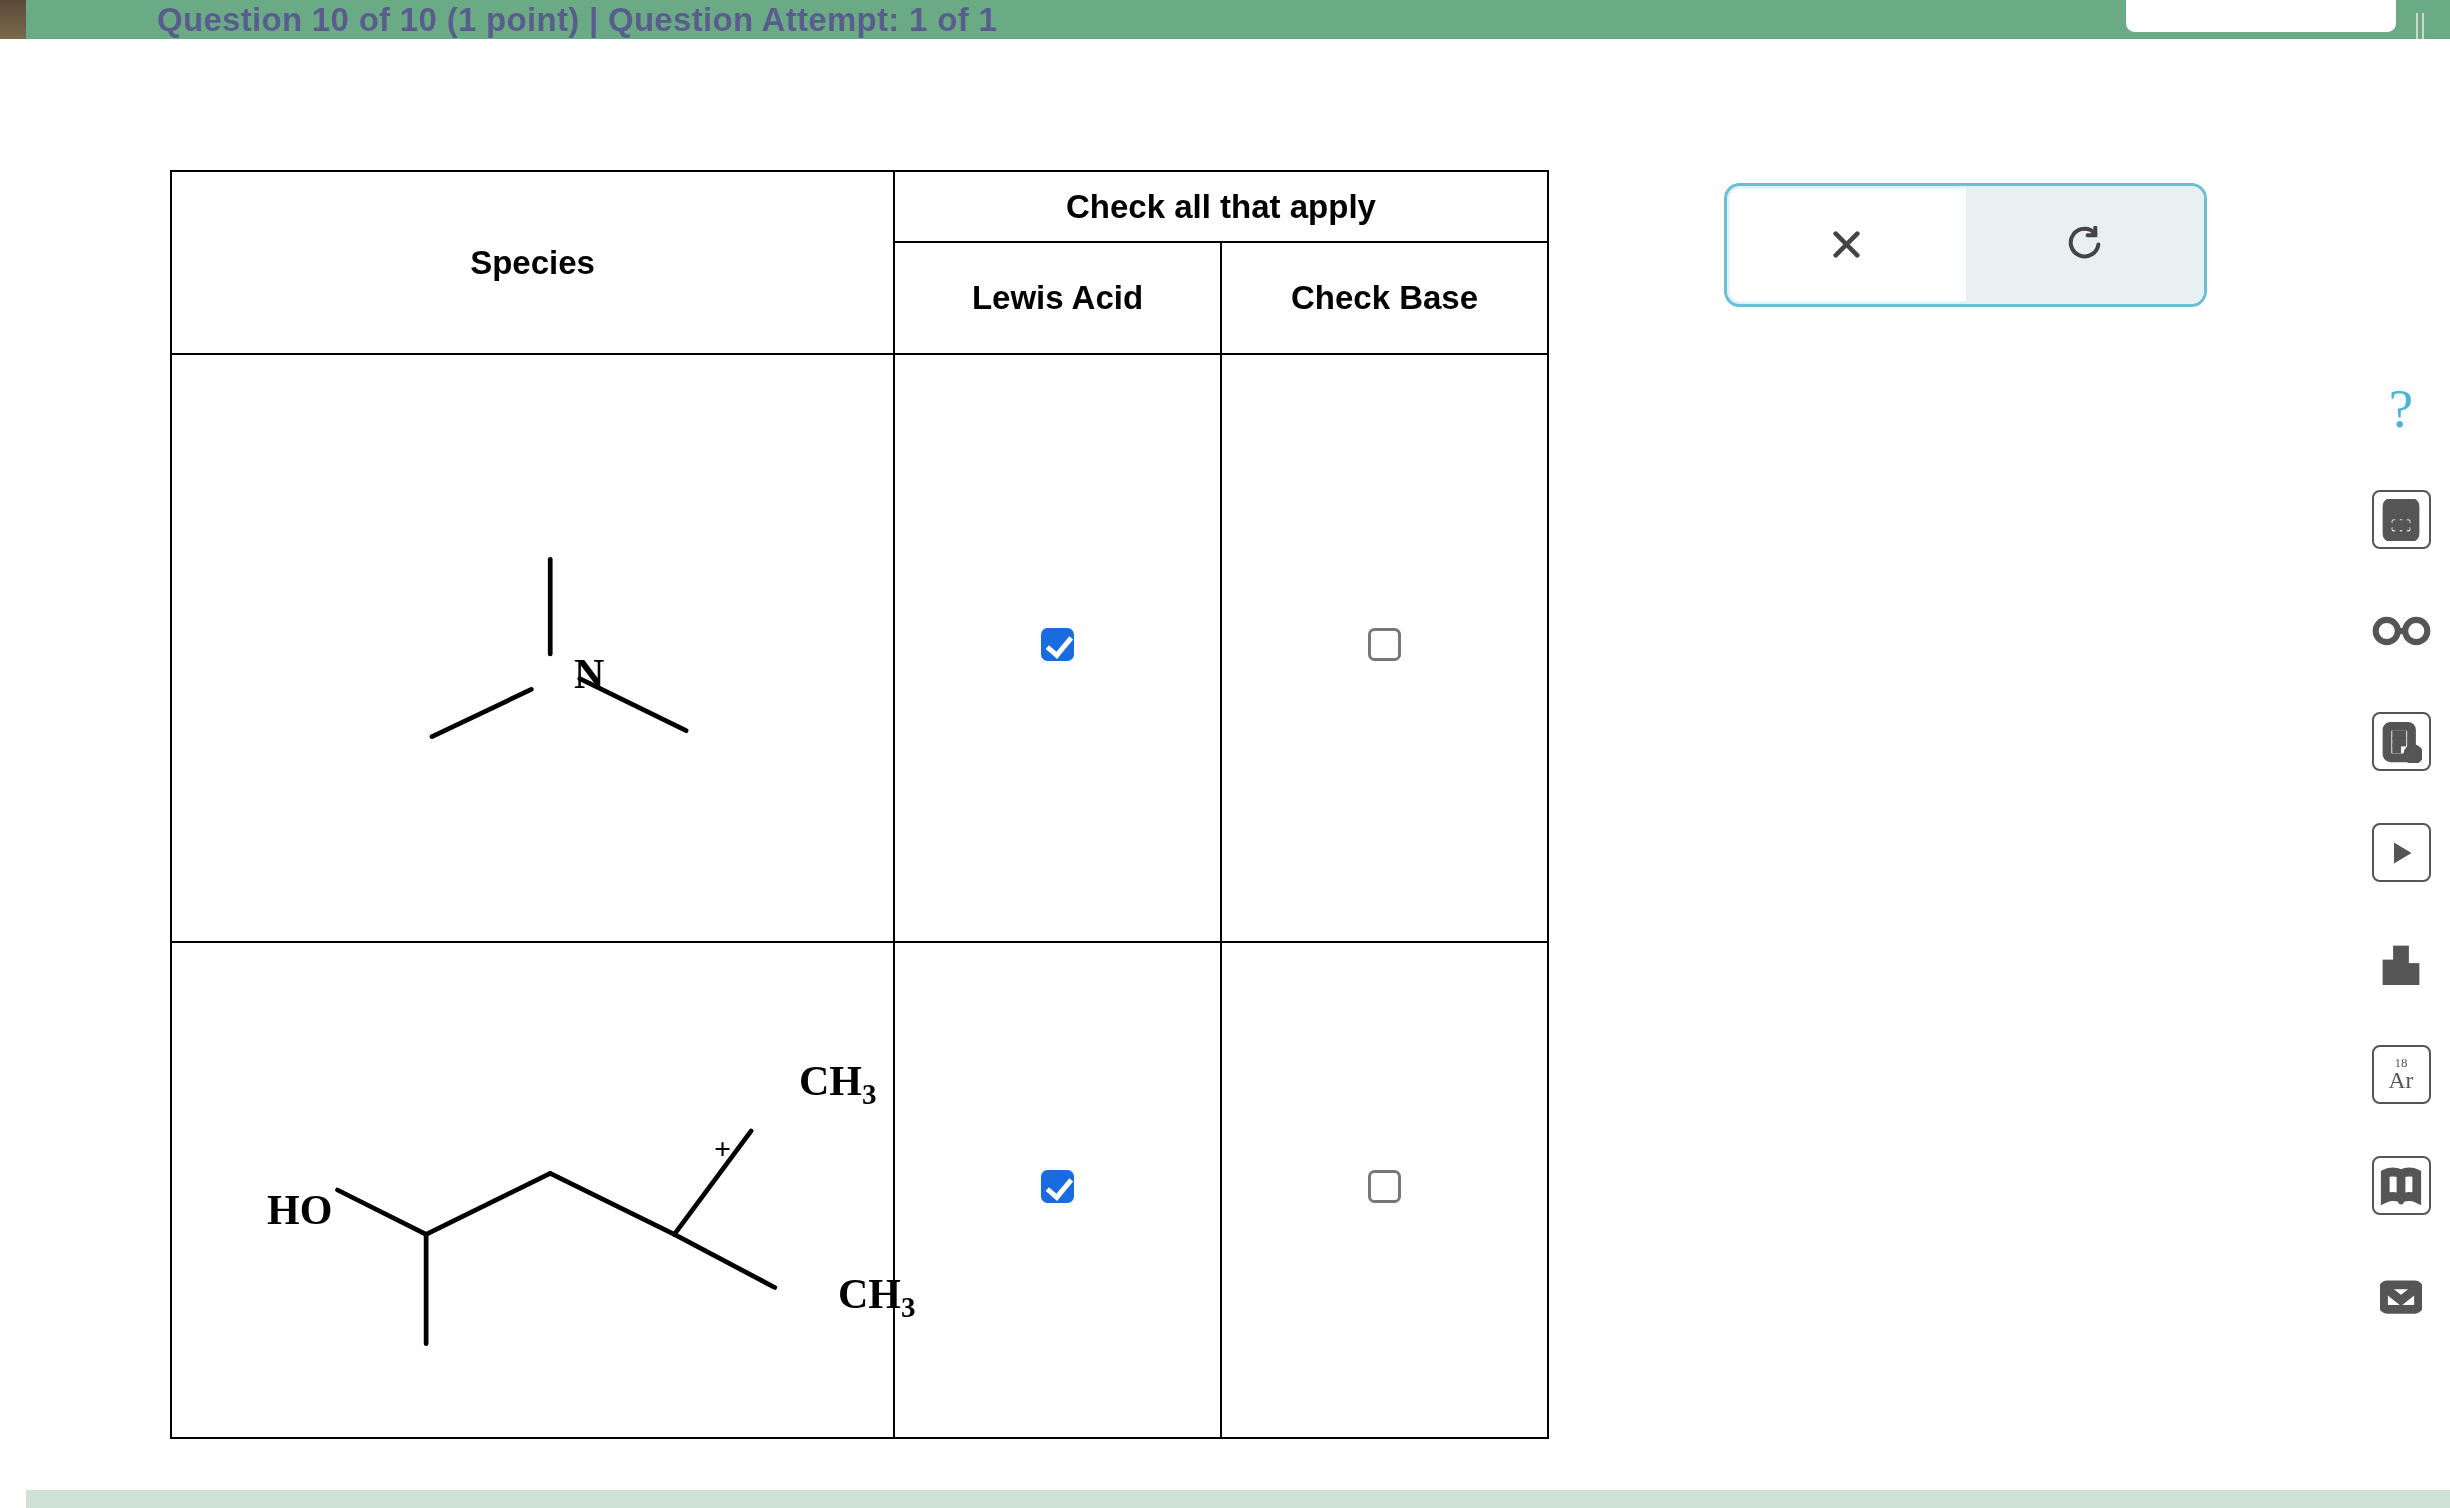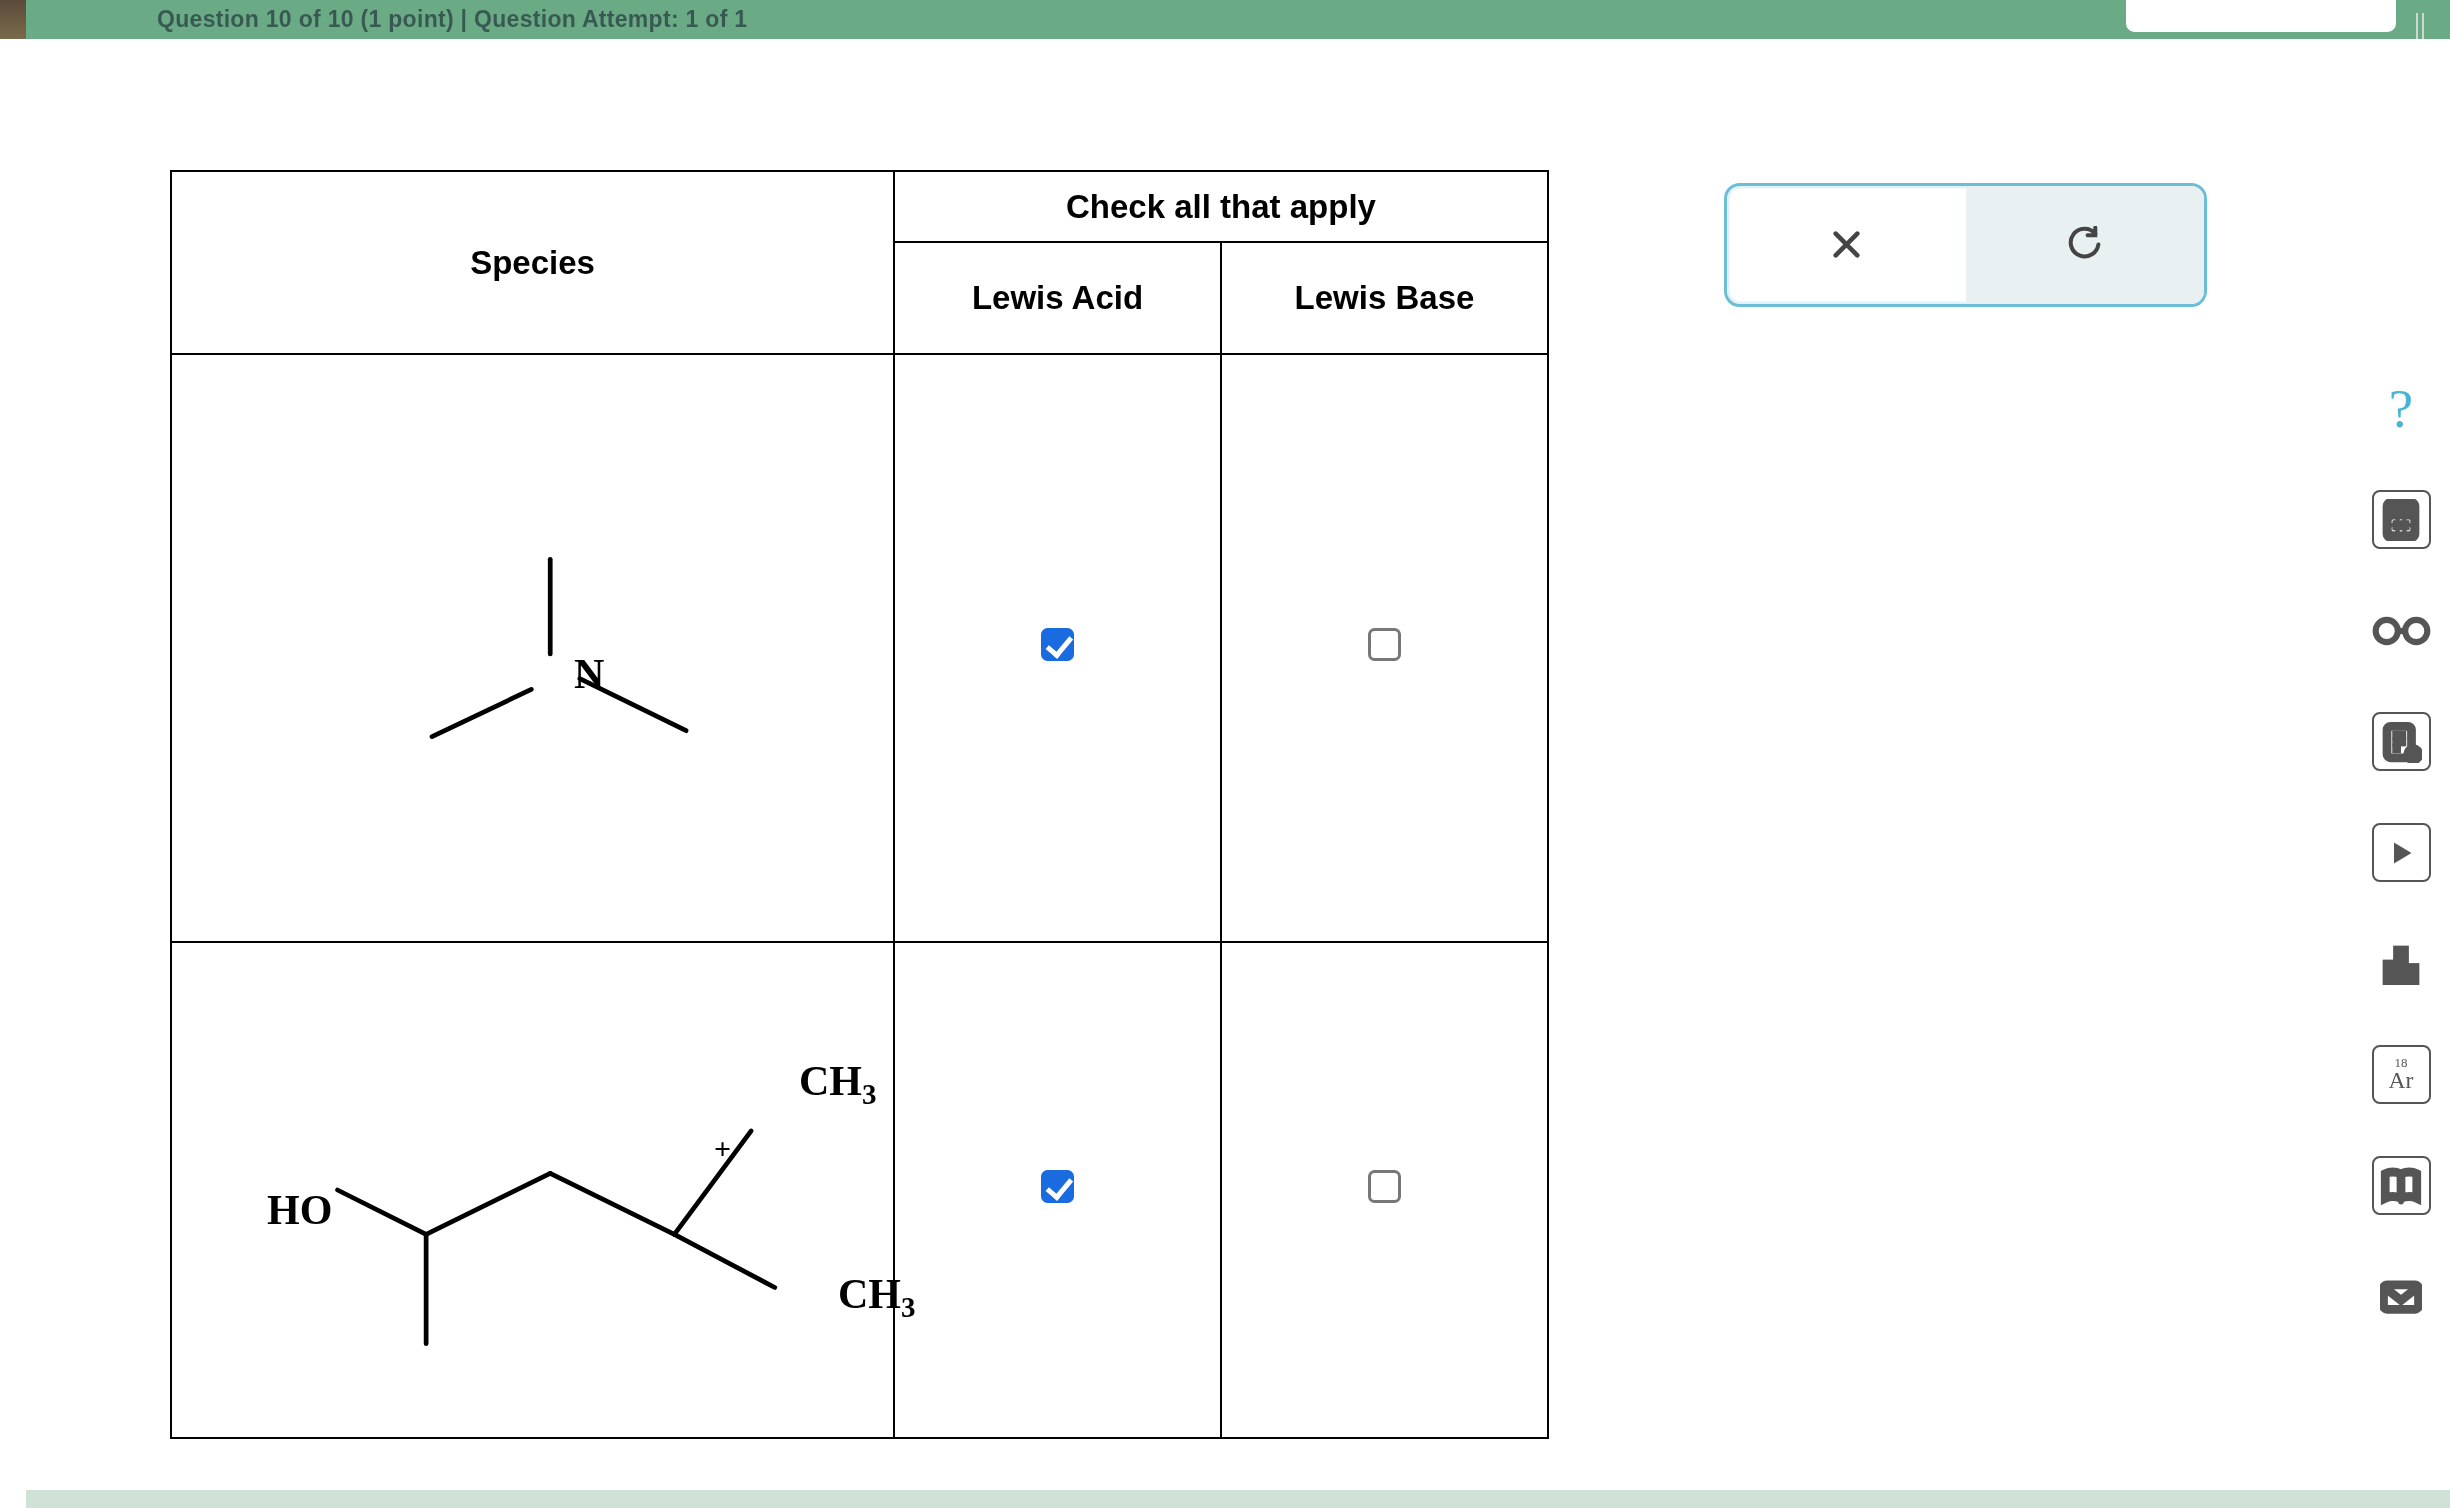--- a/index.html
+++ b/index.html
@@ -24,22 +24,22 @@
   .top-bar {
     position: absolute;
     left: 26px; right: 0; top: 0;
     height: 39px;
     background: #6aab85;
     display: flex;
     align-items: center;
     padding-left: 131px;
   }
   .top-bar .crumb {
-    color: #0f172a;
-    font-size: 23px;
+    color: #4c1d95;
+    font-size: 33px;
     font-weight: 600;
     opacity: 0.55;
     letter-spacing: 0.3px;
   }
   .header-button-area {
     position: absolute;
     right: 52px;
     top: -25px;
     width: 274px;
     height: 59px;
@@ -238,21 +238,21 @@
 
 
     <table class="work-table">
       <tbody>
           <tr>
         <th rowspan="2" class="hdr-species">Species</th>
         <th colspan="2" class="hdr-check">Check all that apply</th>
       </tr>
       <tr>
         <th class="hdr-acid">Lewis Acid</th>
-        <th class="hdr-base">Lewis Base</th>
+        <th class="hdr-base">Check Base</th>
       </tr>
 
       <tr class="row1">
         <td class="cell-species">
           <div class="mol">
             <svg viewBox="0 0 1220 900">
               <g stroke="#000" stroke-width="8" stroke-linecap="round">
 
                 <line x1="640" y1="460" x2="640" y2="300"></line>
                 <line x1="608" y1="520" x2="440" y2="600"></line>

